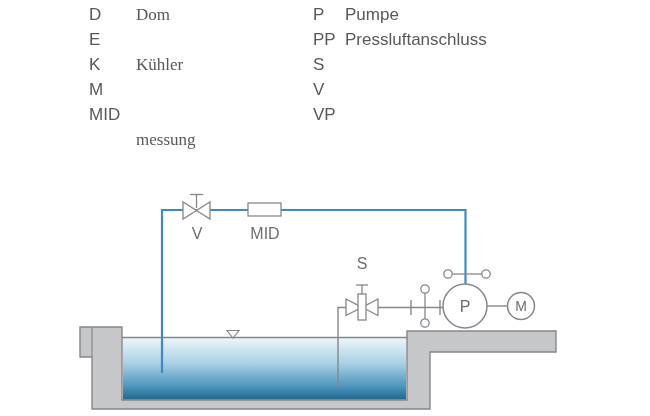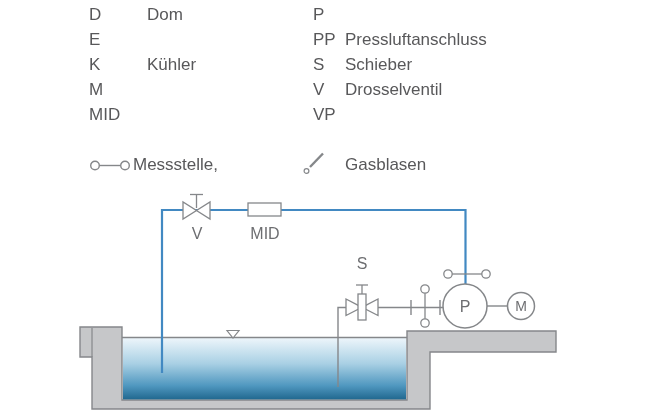--- a/index.html
+++ b/index.html
@@ -7,21 +7,21 @@
     position:relative;width:650px;height:416px;background:#fff;overflow:hidden;
     font-family:"Liberation Sans", sans-serif;
   }
   
   #legend{position:absolute;left:0;top:0;width:650px;height:186px;}
   .lrow{position:absolute;left:0;width:650px;height:25px;line-height:25px;}
   .lrow span{
     position:absolute;top:0;font-size:17px;color:var(--legend-text,#58585a);
     white-space:nowrap;
   }
-  .a1{left:89px;}  .t1{left:147px;}
+  .a1{left:89px;}  .t1{left:136px;font-family:Liberation Serif, serif;}
   .a2{left:313px;} .t2{left:345px;}
   .t1b{left:133px;}
   .licon{position:absolute;}
   .licon line,.licon circle{stroke:var(--line-gray,#85878a);}
   .licon circle{fill:#fff;}
   
   #schematic{position:absolute;left:0;top:0;}
   .g{stroke:var(--line-gray,#85878a);fill:none;}
   .gw{stroke:var(--line-gray,#85878a);fill:#fff;}
   .blue{stroke:var(--pipe-blue,#4289c2);fill:none;}
@@ -32,53 +32,42 @@
 </head>
 <body>
 
 <div id="stage">
 
   <div id="legend">
     <div class="lrow" style="top:2px">
       <span class="a1">D</span>
       <span class="t1">Dom</span>
       <span class="a2">P</span>
+      <span class="t2">Pumpe</span>
     </div>
     <div class="lrow" style="top:27px">
       <span class="a1">E</span>
       <span class="a2">PP</span>
       <span class="t2">Pressluftanschluss</span>
     </div>
     <div class="lrow" style="top:52px">
       <span class="a1">K</span>
       <span class="t1">Kühler</span>
       <span class="a2">S</span>
-      <span class="t2">Schieber</span>
     </div>
     <div class="lrow" style="top:77px">
       <span class="a1">M</span>
       <span class="a2">V</span>
-      <span class="t2">Drosselventil</span>
     </div>
     <div class="lrow" style="top:102px">
       <span class="a1">MID</span>
       <span class="a2">VP</span>
     </div>
-    <div class="lrow" style="top:152px">
-      <svg class="licon" style="left:88px;top:7px" width="44" height="12" viewBox="0 0 44 12">
-        <line x1="7" y1="6.5" x2="37" y2="6.5" stroke-width="1.4"></line>
-        <circle cx="7" cy="6.5" r="4.3" stroke-width="1.4"></circle>
-        <circle cx="37" cy="6.5" r="4.3" stroke-width="1.4"></circle>
-      </svg>
-      <span class="t1b">Messstelle,</span>
-      <svg class="licon" style="left:302px;top:-2px" width="26" height="26" viewBox="0 0 26 26">
-        <line x1="8" y1="17" x2="21" y2="3.5" stroke-width="2.4"></line>
-        <circle cx="4.5" cy="21" r="2.4" stroke-width="1.2"></circle>
-      </svg>
-      <span class="t2">Gasblasen</span>
+    <div class="lrow" style="top:127px">
+      <span class="t1">messung</span>
     </div>
   </div>
 
   <svg id="schematic" width="650" height="416" viewBox="0 0 650 416">
     <defs>
       <linearGradient id="waterGrad" x1="0" y1="0" x2="0" y2="1">
         <stop offset="0" style="stop-color:var(--water-top,#eef6fb)"></stop>
         <stop offset="0.42" style="stop-color:var(--water-mid,#a9d0e4)"></stop>
         <stop offset="0.78" style="stop-color:var(--water-deep,#4f97bf)"></stop>
         <stop offset="1" style="stop-color:var(--water-bottom,#21688f)"></stop>

